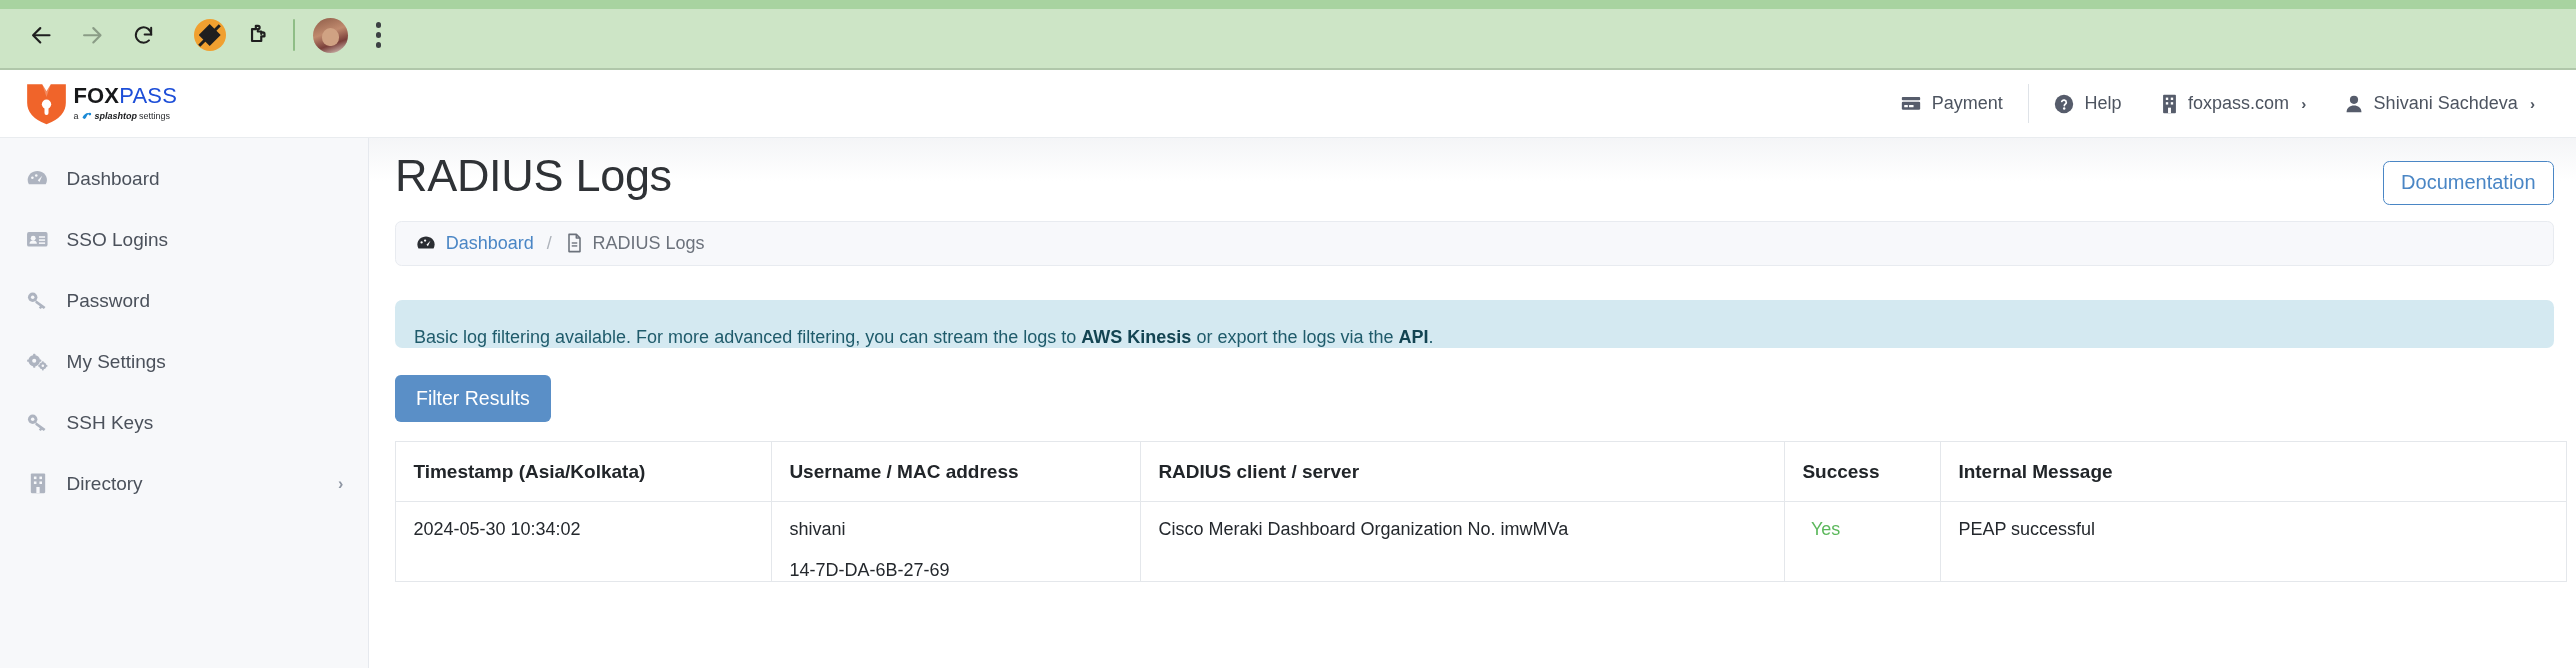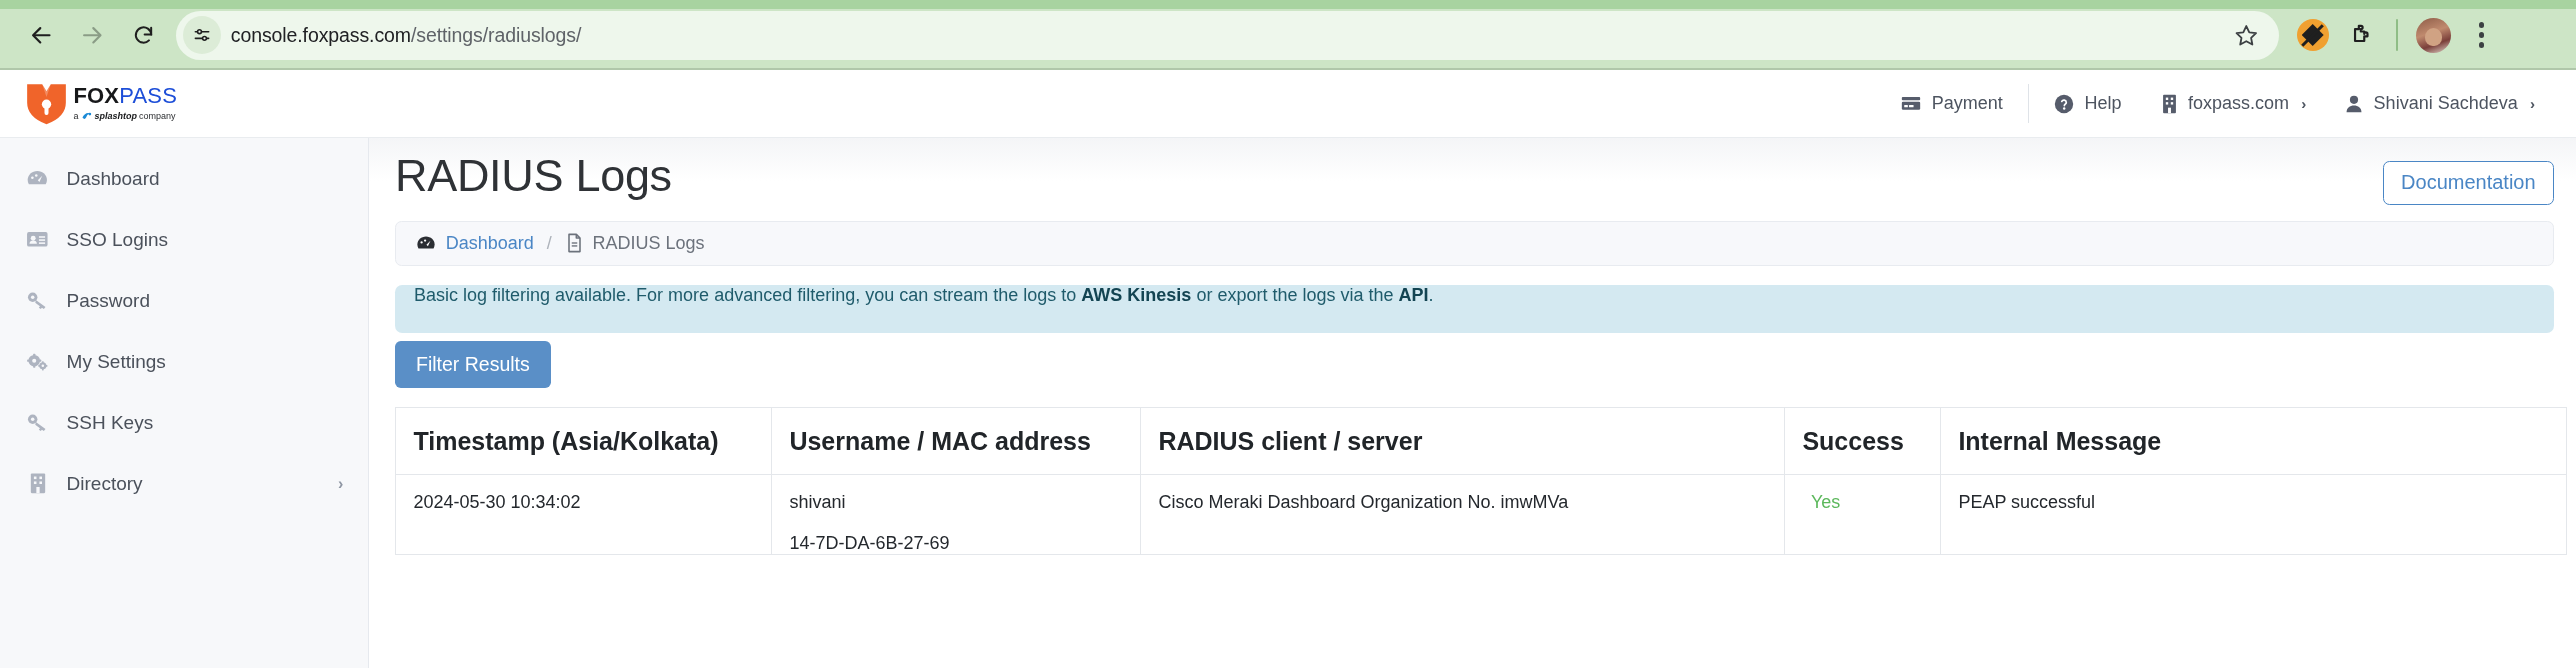--- a/index.html
+++ b/index.html
@@ -203,48 +203,48 @@
     margin-top:16px;
     background:#f7f8fb; border:0.7px solid #e8ebf0; border-radius:6.5px;
     height:45px; display:flex; align-items:center; padding:0 19px; gap:8.7px;
     font-size:18px; color:#6c727c;
   }
   #breadcrumb .bc-link { color:#4a86c5; cursor:pointer; }
   #breadcrumb .bc-sep { color:#aeb3bb; margin:0 4.3px; }
   .bc-ico { display:flex; align-items:center; color:#2b2e33; }
 
   #alert-banner {
-    margin-top:19px;
+    margin-top:34px;
     background:#d4e9f1; border-radius:7.2px;
-    min-height:48px; display:flex; align-items:flex-start;
+    min-height:48px; display:flex; align-items:flex-end;
     padding:0 19px;
     font-size:18px; color:#1f5b6b;
   }
   #alert-banner b { font-weight:700; color:#134452; }
 
   #filter-results-button {
-    margin-top:8px;
+    margin-top:27px;
     background:#5a8fc7; border:none; color:#ffffff;
     font-size:19.5px; padding:12.3px 21px; border-radius:5.8px;
     font-family:"Liberation Sans", sans-serif; cursor:pointer;
   }
 
   #logs-table {
     margin-top:19px;
     width:2172px;
     border-collapse:collapse;
     table-layout:fixed;
   }
   #logs-table th, #logs-table td {
     border:0.7px solid #e4e7eb;
     text-align:left;
     vertical-align:top;
   }
   #logs-table th {
-    font-size:25px; font-weight:700; color:#212529;
+    font-size:19px; font-weight:700; color:#212529;
     padding:19px 17.4px 17.4px 17.4px;
     height:59px;
   }
   #logs-table td {
     font-size:18px; color:#24282d;
     padding:17.4px 17.4px 0 17.4px;
     height:75px;
   }
   #logs-table td.success-yes { color:#5cb85c;padding-left:26px; }
   .cell-line2 { margin-top:20px; }
@@ -274,36 +274,20 @@
       </svg>
     </div>
     <div class="nav-btn">
       <svg width="23" height="23" viewBox="0 0 24 24" fill="none" stroke="#1f1f1f" stroke-width="2.1" stroke-linecap="round">
         <path d="M20 11a8 8 0 1 0-2.3 6.1"></path>
           <polyline points="20,4 20,11 13.2,11"></polyline>
       </svg>
     </div>
   </div>
 
-  <div class="omnibox">
-    <div class="site-info">
-      <svg width="20" height="20" viewBox="0 0 24 24" fill="none" stroke="#1f1f1f" stroke-width="1.9" stroke-linecap="round">
-        <line x1="4" y1="8" x2="20" y2="8"></line>
-          <line x1="4" y1="16" x2="20" y2="16"></line>
-        <circle cx="9" cy="8" r="2.3" fill="#eef7ec"></circle>
-          <circle cx="15" cy="16" r="2.3" fill="#eef7ec"></circle>
-      </svg>
-    </div>
-    <div class="url-text"><span class="host">console.foxpass.com</span><span>/settings/radiuslogs/</span></div>
-    <div class="star-btn">
-      <svg width="24.6" height="24.6" viewBox="0 0 24 24" fill="none" stroke="#3c4043" stroke-width="1.8" stroke-linejoin="round">
-        <polygon points="12,3 14.9,9.1 21.5,9.9 16.7,14.5 17.9,21 12,17.8 6.1,21 7.3,14.5 2.5,9.9 9.1,9.1"></polygon>
-      </svg>
-    </div>
-  </div>
 
   <div class="chrome-right">
     <div class="chrome-icon-btn">
       <div class="ext-icon">
         <div class="inner"></div>
           <div class="slash"></div>
       </div>
     </div>
     <div class="chrome-icon-btn">
       <svg width="26" height="26" viewBox="0 0 24 24" fill="none" stroke="#1f1f1f" stroke-width="2" stroke-linejoin="round">
@@ -334,21 +318,21 @@
     </svg>
     <div class="brand-txt">
       <div class="brand-name"><span>FOX</span><span class="thin">PASS</span></div>
       <div class="brand-sub">
         <span>a</span>
         <svg class="sp-mark" viewBox="0 0 16 16">
           <path d="M2 9 Q6 1 12 3 Q8 5 7 9 Q5 13 2 9 Z" fill="#1c8ad6"></path>
           <circle cx="12.2" cy="4.2" r="1.9" fill="#1c8ad6"></circle>
         </svg>
         <span class="sp-name">splashtop</span>
-        <span>company</span>
+        <span>settings</span>
       </div>
     </div>
   </div>
 
 
   <div class="header-right">
     <div class="hr-item">
       <svg width="22" height="22" viewBox="0 0 24 24">
         <rect x="2" y="4.4" width="20" height="3.4" rx="1" fill="#565c6b"></rect>
         <rect x="2" y="9.6" width="20" height="8.6" rx="1.4" fill="#565c6b"></rect>

